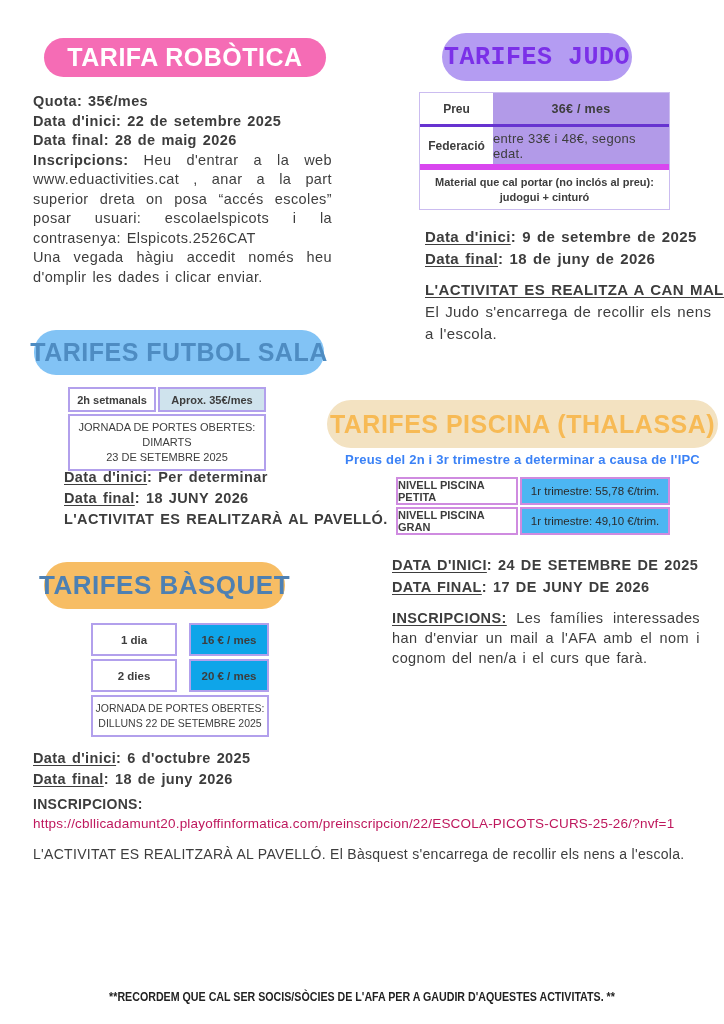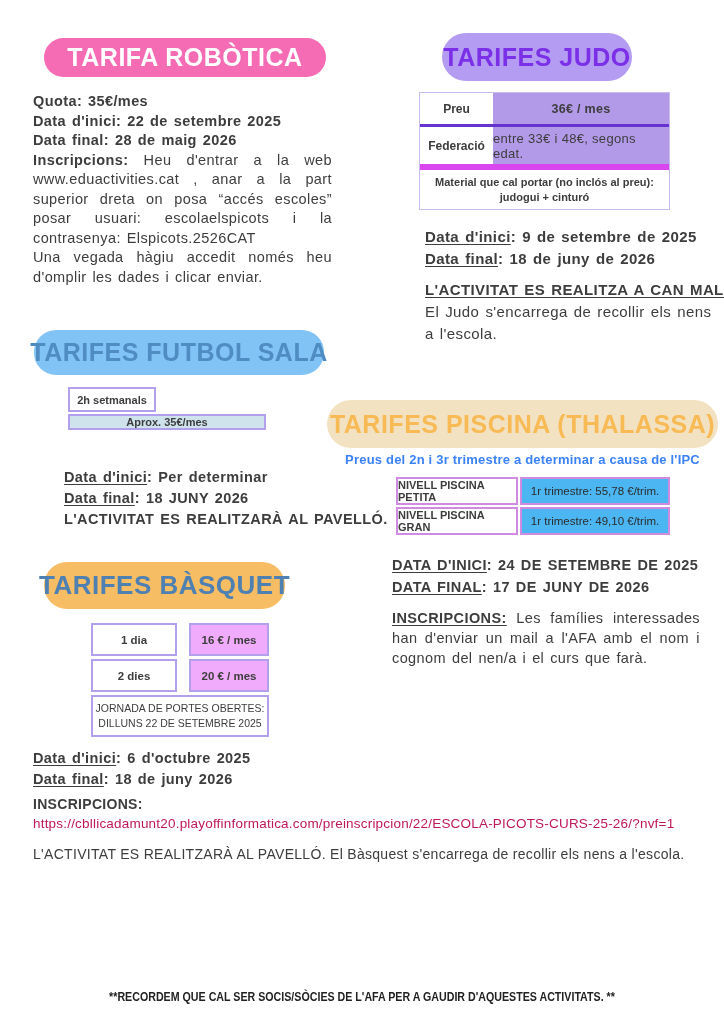--- a/index.html
+++ b/index.html
@@ -9,21 +9,21 @@
     color:#3d3d3d;overflow:hidden;
   }
   .page{position:absolute;inset:0;}
 
   
   .badge{
     position:absolute;display:flex;align-items:center;justify-content:center;
     font-weight:bold;letter-spacing:.5px;white-space:nowrap;
   }
   .b-robotica{left:44px;top:38px;width:282px;height:39px;background:#f56cb5;color:#fff;font-size:25px;border-radius:20px;}
-  .b-judo{left:442px;top:33px;width:190px;height:48px;background:#b49cf2;color:#7b30e8;font-size:25px;border-radius:24px;}
+  .b-judo{left:442px;top:33px;width:190px;height:48px;background:#b49cf2;color:#7b30e8;font-size:25px;border-radius:24px;font-family:Liberation Mono, monospace;}
   .b-futbol{left:34px;top:330px;width:290px;height:45px;background:#82c3f5;color:#4e8cc2;font-size:25px;border-radius:22px;}
   .b-piscina{left:327px;top:400px;width:391px;height:48px;background:#f3e2c1;color:#f7ba55;font-size:25px;border-radius:24px;}
   .b-basquet{left:44px;top:562px;width:241px;height:47px;background:#f7bd64;color:#4e80b2;font-size:26px;border-radius:23px;}
 
   
   .txt{position:absolute;font-size:14.5px;line-height:19.5px;letter-spacing:.4px;word-spacing:1.5px;}
   .txt p{margin:0;}
   .just{text-align:justify;}
   .u{text-decoration:underline;text-underline-offset:2px;}
   .bold{font-weight:bold;}
@@ -35,38 +35,38 @@
   .judo-lbl{width:73px;display:flex;align-items:center;justify-content:center;font-weight:bold;font-size:12px;background:#fff;}
   .judo-val{flex:1;background:#b29ae8;display:flex;align-items:center;justify-content:center;font-size:13px;letter-spacing:.3px;}
   .judo-r1{height:31px;}
   .judo-r1 .judo-val{font-weight:bold;font-size:12.5px;}
   .judo-div{height:3px;background:#6733d0;}
   .judo-r2{height:37px;}
   .judo-material{border-top:6px solid #d946ef;text-align:center;font-weight:bold;font-size:11px;line-height:14.5px;padding:5px 4px;}
 
   
   .fut-table{position:absolute;left:68px;top:387px;width:198px;}
-  .fut-r1{display:flex;gap:2px;flex-direction:column;}
+  .fut-r1{display:flex;gap:2px;}
   .fut-c{border:2px solid #b2a0ec;height:21px;display:flex;align-items:center;justify-content:center;font-weight:bold;font-size:11px;background:#fff;box-sizing:content-box;}
   .fut-c1{width:84px;}
   .fut-c2{flex:1;background:#cfe3ed;}
   .fut-r2{margin-top:2px;border:2px solid #b2a0ec;background:#fff;text-align:center;font-size:11px;line-height:15px;padding:4px 2px;}
 
   
   .pis-table{position:absolute;left:396px;top:477px;width:274px;}
   .pis-row{display:flex;gap:2px;margin-bottom:2px;}
   .pis-lbl{width:118px;border:2px solid #cf8be0;background:#fff;display:flex;align-items:center;justify-content:center;font-weight:bold;font-size:11px;height:24px;box-sizing:content-box;}
   .pis-val{flex:1;border:2px solid #cf8be0;background:#4cb6f2;display:flex;align-items:center;justify-content:center;font-size:11.5px;height:24px;box-sizing:content-box;color:#2b2b2b;}
 
   
   .bas-table{position:absolute;left:91px;top:623px;width:178px;}
   .bas-row{display:flex;gap:12px;margin-bottom:3px;}
   .bas-c{border:2px solid #b2a0ec;height:29px;display:flex;align-items:center;justify-content:center;font-weight:bold;font-size:11.5px;background:#fff;box-sizing:content-box;}
   .bas-c1{width:82px;}
-  .bas-c2{flex:1;background:#f0abfc;}
+  .bas-c2{flex:1;background:#0ea5e9;}
   .bas-portes{border:2px solid #b2a0ec;background:#fff;text-align:center;font-size:10.5px;line-height:15px;padding:4px 1px;}
 
   
   .pis-sub{position:absolute;left:327px;top:452px;width:391px;text-align:center;font-weight:bold;font-size:13px;color:#3b82f6;letter-spacing:.2px;}
 
   
   .bottom{position:absolute;left:33px;top:795px;width:672px;font-size:14px;line-height:19px;letter-spacing:.3px;}
   .bottom .url{font-size:13.5px;letter-spacing:.2px;color:#be185d;}
   .bottom .gap{height:12px;}
 
@@ -123,20 +123,24 @@
 
   <div class="badge b-futbol">
     <span>TARIFES FUTBOL SALA</span>
   </div>
 
   <div class="fut-table">
     <div class="fut-r1">
       <div class="fut-c fut-c1">2h setmanals</div>
       <div class="fut-c fut-c2">Aprox. 35€/mes</div>
     </div>
+    <div class="fut-r2">
+      <div>JORNADA DE PORTES OBERTES: DIMARTS</div>
+      <div>23 DE SETEMBRE 2025</div>
+    </div>
   </div>
 
   <div class="txt" style="left:64px;top:467px;width:300px;font-size:14.5px;line-height:21px;">
     <p class="line"><span class="u">Data d'inici</span><span>:  Per determinar</span></p>
     <p class="line"><span class="u">Data final</span><span>: 18 JUNY 2026</span></p>
     <p class="line">L'ACTIVITAT ES REALITZARÀ AL PAVELLÓ.</p>
   </div>
 
   <div class="badge b-piscina">
     <span>TARIFES PISCINA (THALASSA)</span>

